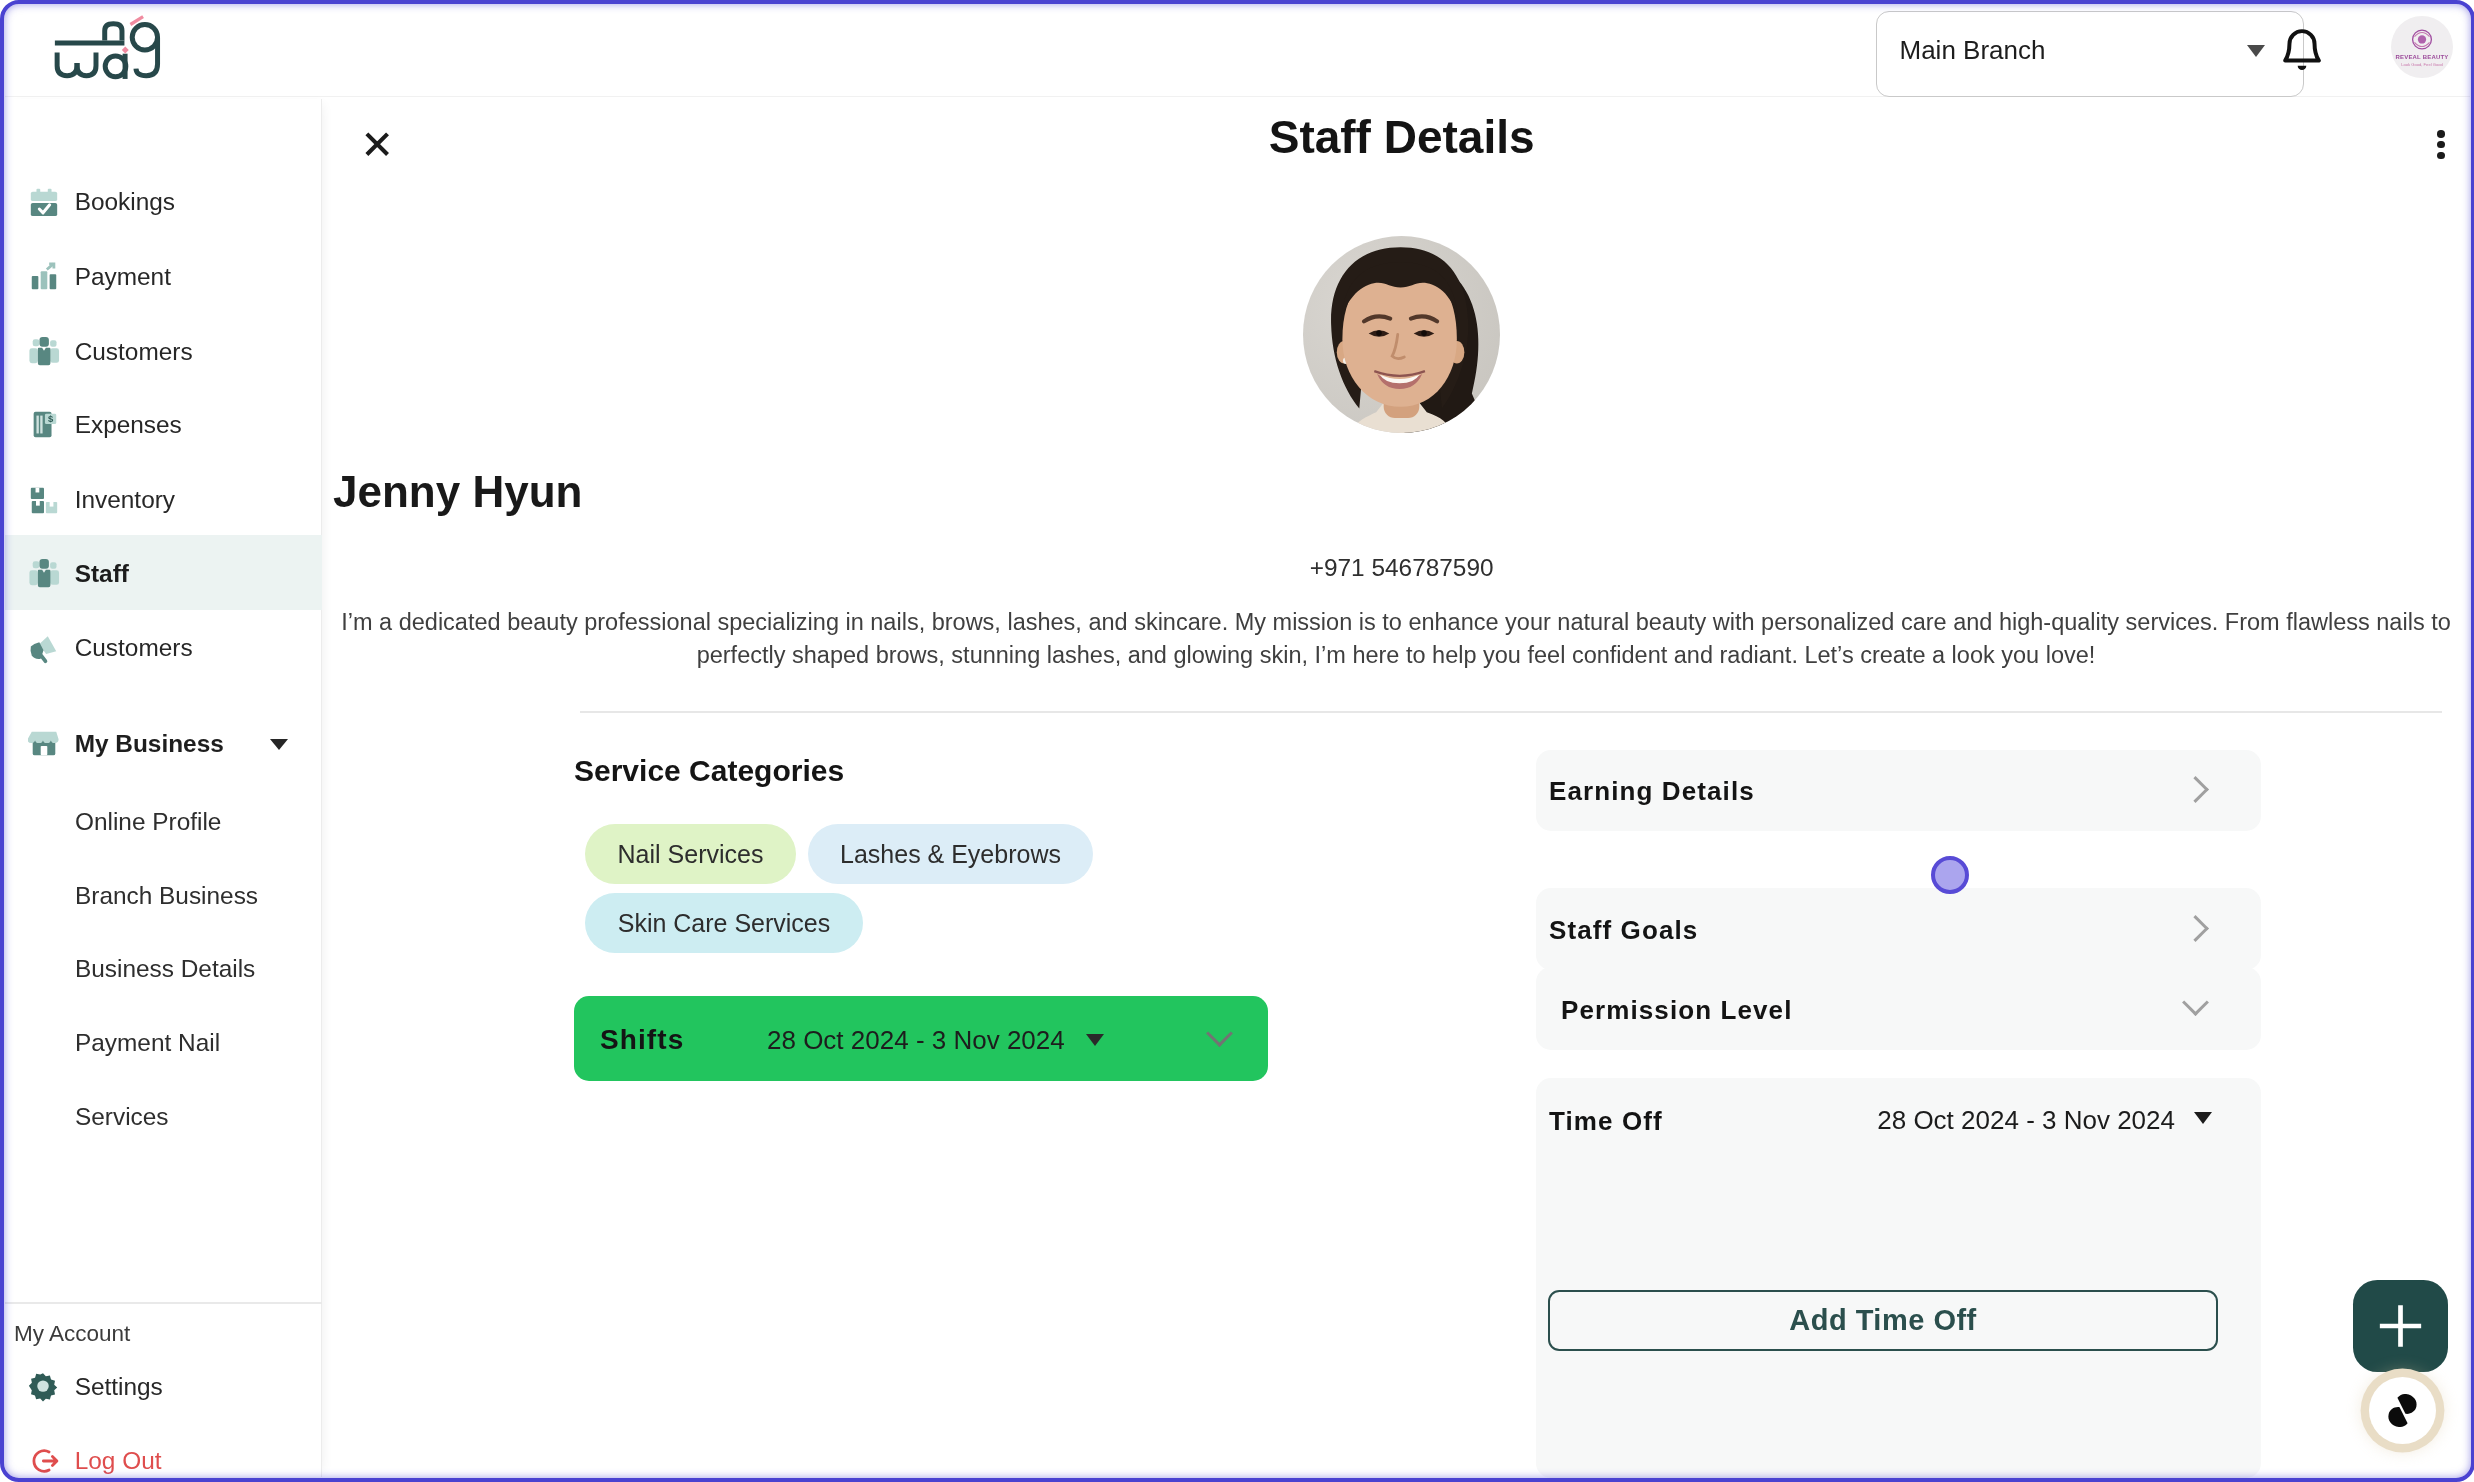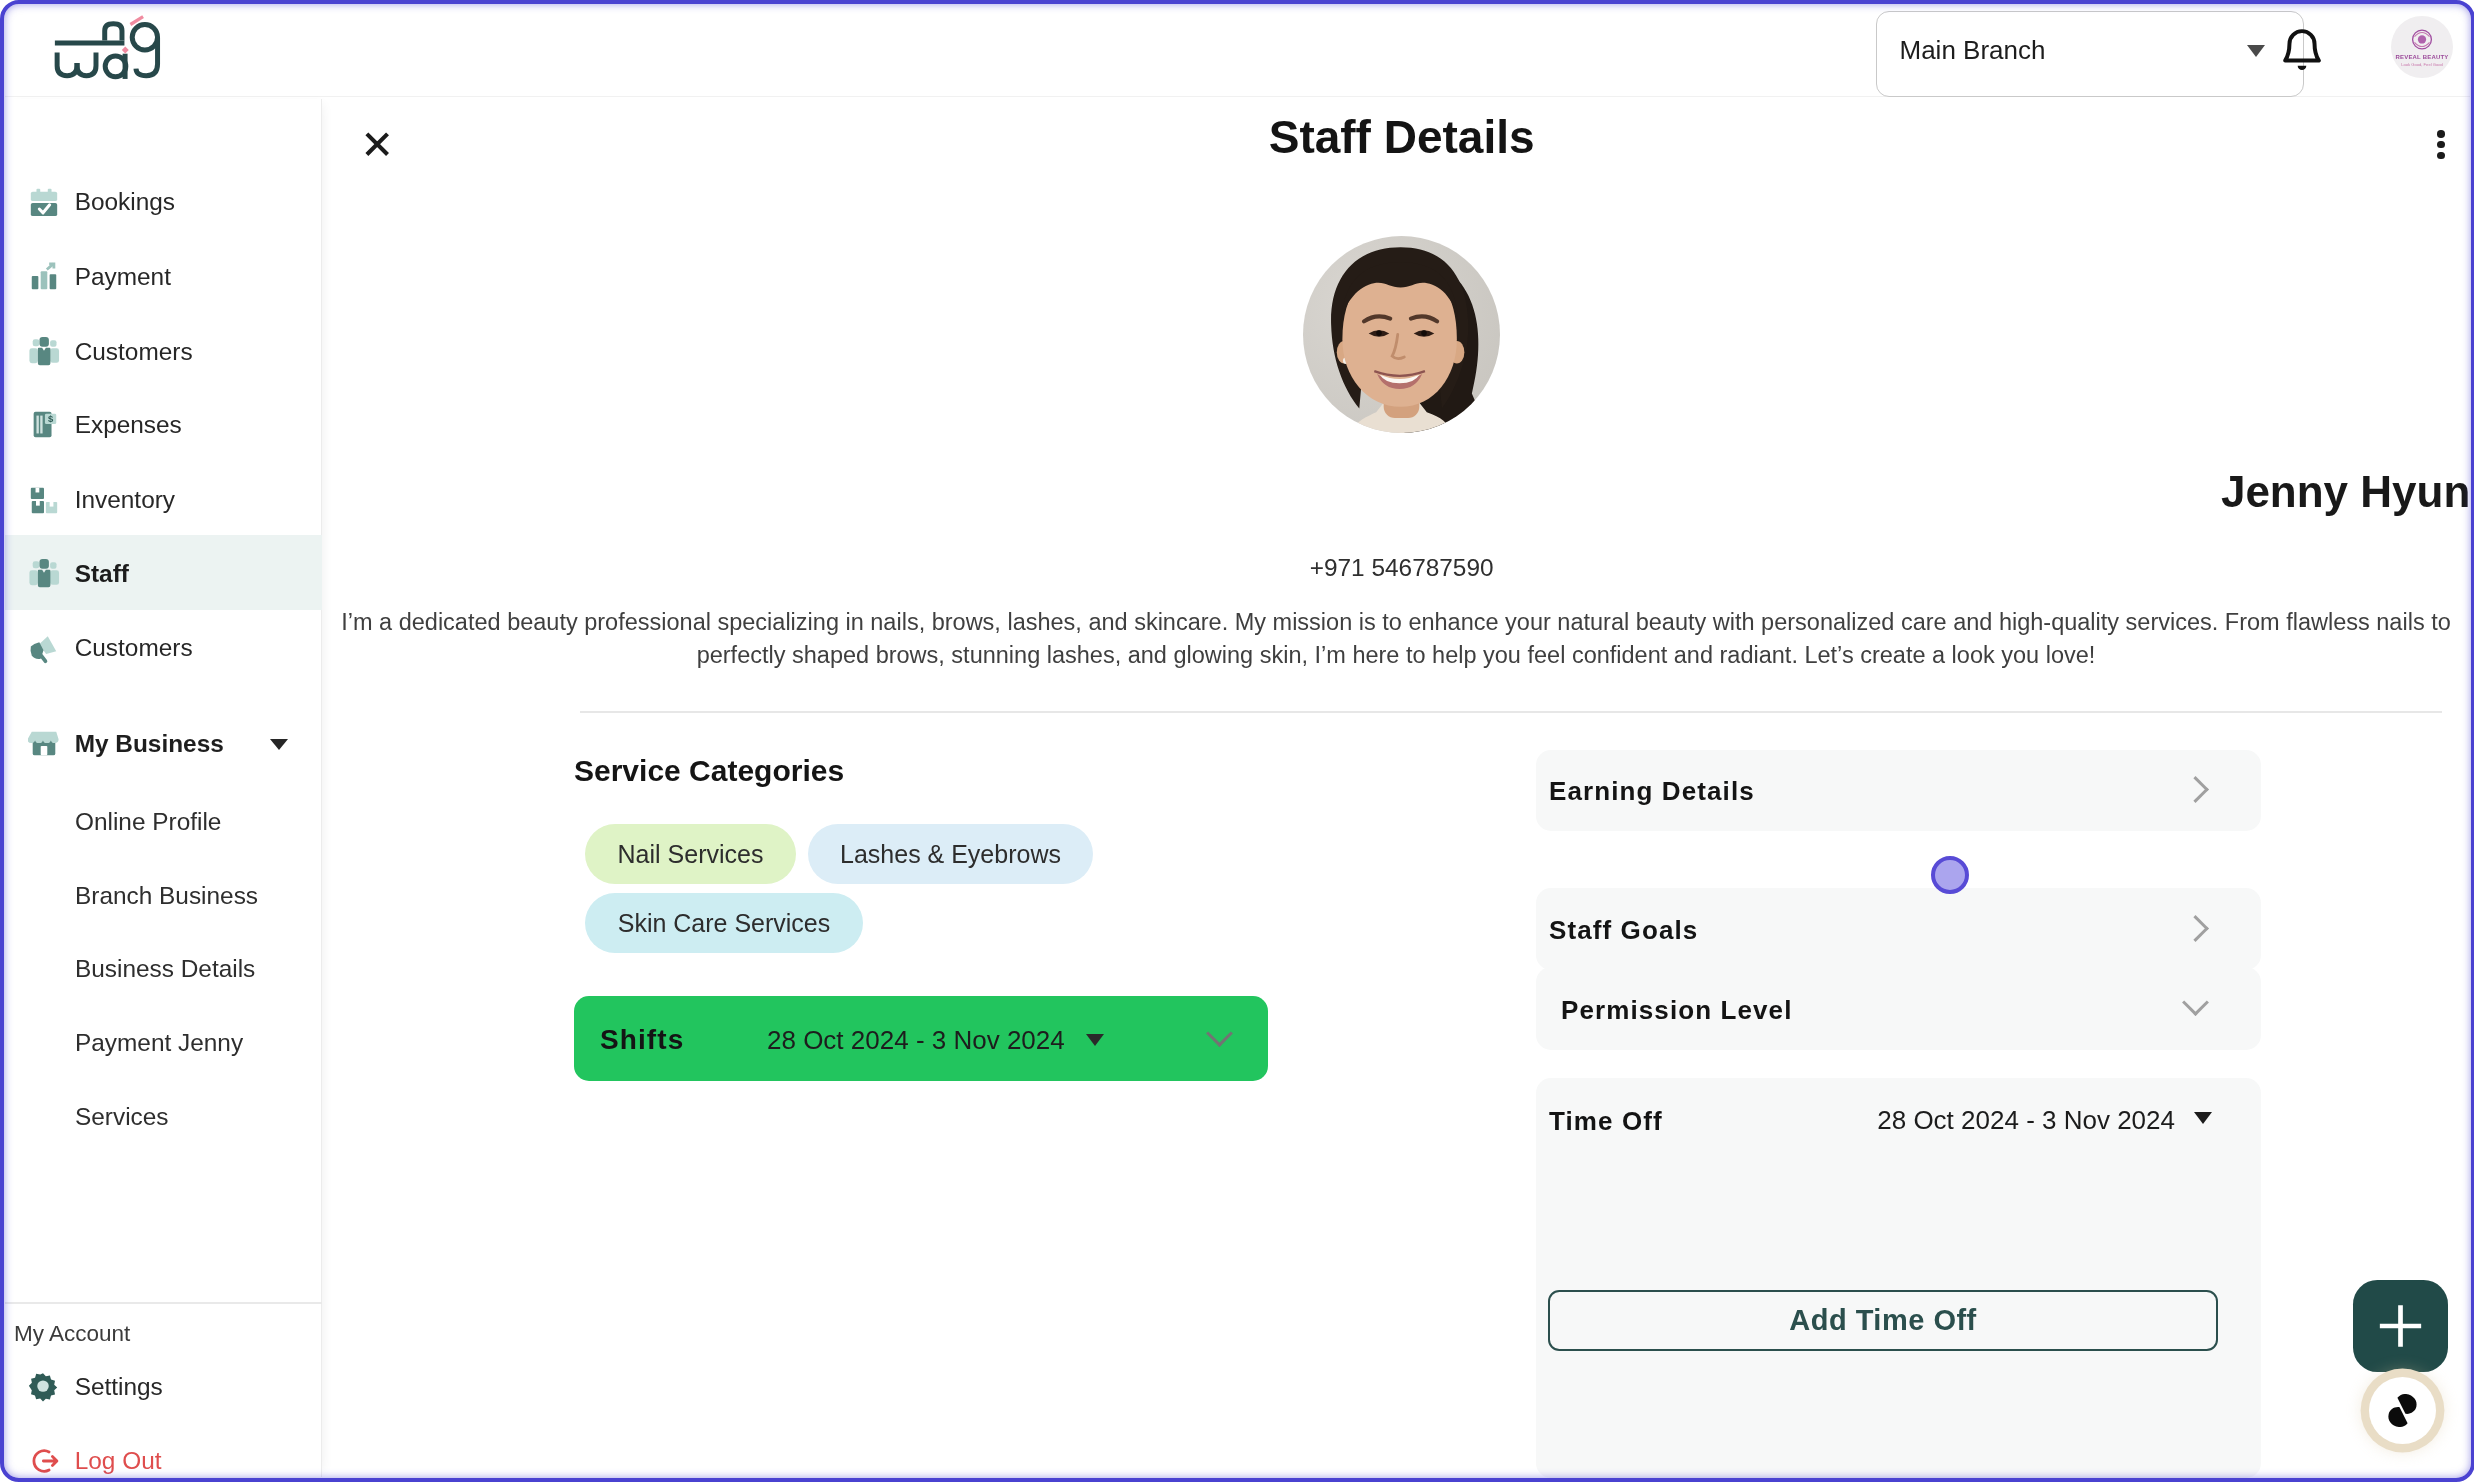--- a/index.html
+++ b/index.html
@@ -19,21 +19,21 @@
 .nav{position:absolute;left:4.7px;width:317px;height:53px;display:flex;align-items:center;z-index:3;font-size:24.4px;color:#272727}
 .nav .ic{position:absolute;left:23.5px;width:32px;height:32px}
 .nav .tx{position:absolute;left:70px;white-space:nowrap}
 .sub{position:absolute;left:75px;font-size:24.4px;color:#2e2e2e;white-space:nowrap;z-index:3}
 .myacct{position:absolute;left:14px;font-size:22.5px;color:#3b3b3b;z-index:3}
 
 .main{position:absolute;left:323px;top:99px;right:4.7px;bottom:4.7px;background:#fff;z-index:1}
 .title{position:absolute;left:333px;right:4.7px;top:110px;text-align:center;font-size:46px;font-weight:600;color:#141414;z-index:3}
 .kebab{position:absolute;left:2437px;top:130px;z-index:3}
 .kebab i{display:block;width:7.5px;height:7.5px;border-radius:50%;background:#1b1b1b;margin-bottom:3.3px}
-.name{position:absolute;left:333px;right:4.7px;top:467px;text-align:right;font-size:44px;font-weight:600;color:#191919;z-index:3}
+.name{position:absolute;left:333px;right:4.7px;top:467px;text-align:left;font-size:44px;font-weight:600;color:#191919;z-index:3}
 .phone{position:absolute;left:333px;right:4.7px;top:554px;text-align:center;font-size:24.4px;color:#2f2f2f;z-index:3}
 .bio{position:absolute;left:322px;width:2148px;top:606px;text-align:center;font-size:23.5px;line-height:33px;color:#3f3f3f;z-index:3}
 .hr1{position:absolute;left:580px;top:711px;width:1862px;height:1.9px;background:#e7e7e7;z-index:3}
 
 .sch{position:absolute;left:574px;top:754px;font-size:30px;font-weight:700;color:#151515;z-index:3}
 .pill{position:absolute;height:60px;border-radius:30px;font-size:25px;color:#2d2d2d;display:flex;align-items:center;justify-content:center;z-index:3}
 .shifts{position:absolute;left:574px;top:996px;width:694px;height:85px;background:#22c55e;border-radius:15px;z-index:3}
 .cardtitle{font-weight:700;color:#141414;letter-spacing:1.1px}
 
 .card{position:absolute;left:1536px;width:725px;background:#f7f8f8;border-radius:15px;z-index:3}
@@ -169,21 +169,21 @@
       <rect x="5" y="13" width="24" height="16" rx="2" fill="#588781"></rect>
       <path d="M4 4 h26 l2.5 8 a4 4 0 0 1 -4 4 a4 4 0 0 1 -4.2 -3 a4 4 0 0 1 -4.2 3 a4 4 0 0 1 -4.2 -3 a4 4 0 0 1 -4.2 3 a4 4 0 0 1 -4.2 -3 a4 4 0 0 1 -4 3 a4 4 0 0 1 -4 -4z" fill="#b9d8d3"></path>
       <rect x="13.5" y="19" width="7" height="10" rx="1" fill="#fff"></rect>
     </svg>
   <span class="tx">My Business</span>
   <div class="caret-dn" style="position:absolute;left:265px;top:21.6px;border-left-width:9.4px;border-right-width:9.4px;border-top-width:11.3px;border-top-color:#262626"></div>
 </div>
 <div class="sub" style="top:808px">Online Profile</div>
 <div class="sub" style="top:882px">Branch Business</div>
 <div class="sub" style="top:955px">Business Details</div>
-<div class="sub" style="top:1029px">Payment Jenny</div>
+<div class="sub" style="top:1029px">Payment Nail</div>
 <div class="sub" style="top:1103px">Services</div>
 <div class="abs" style="left:4.7px;top:1302px;width:317px;height:1.9px;background:#e9e9e9;z-index:3"></div>
 <div class="myacct" style="top:1321px">My Account</div>
 <div class="nav" style="top:1360px">
   <svg class="ic" viewBox="0 0 34 34" style="width:30px;height:30px">
       <path d="M17 3 l3.2 3.4 4.6-.9 1.3 4.5 4.5 1.3-.9 4.6 3.4 3.2-3.4 3.2.9 4.6-4.5 1.3-1.3 4.5-4.6-.9L17 35l-3.2-3.4-4.6.9-1.3-4.5-4.5-1.3.9-4.6L1 17l3.4-3.2-.9-4.6 4.5-1.3 1.3-4.5 4.6.9z" fill="#2f5b56" transform="translate(0,-1.5)"></path>
       <circle cx="17" cy="16" r="6.5" fill="#cfe2df"></circle>
     </svg>
   <span class="tx">Settings</span>
 </div>

